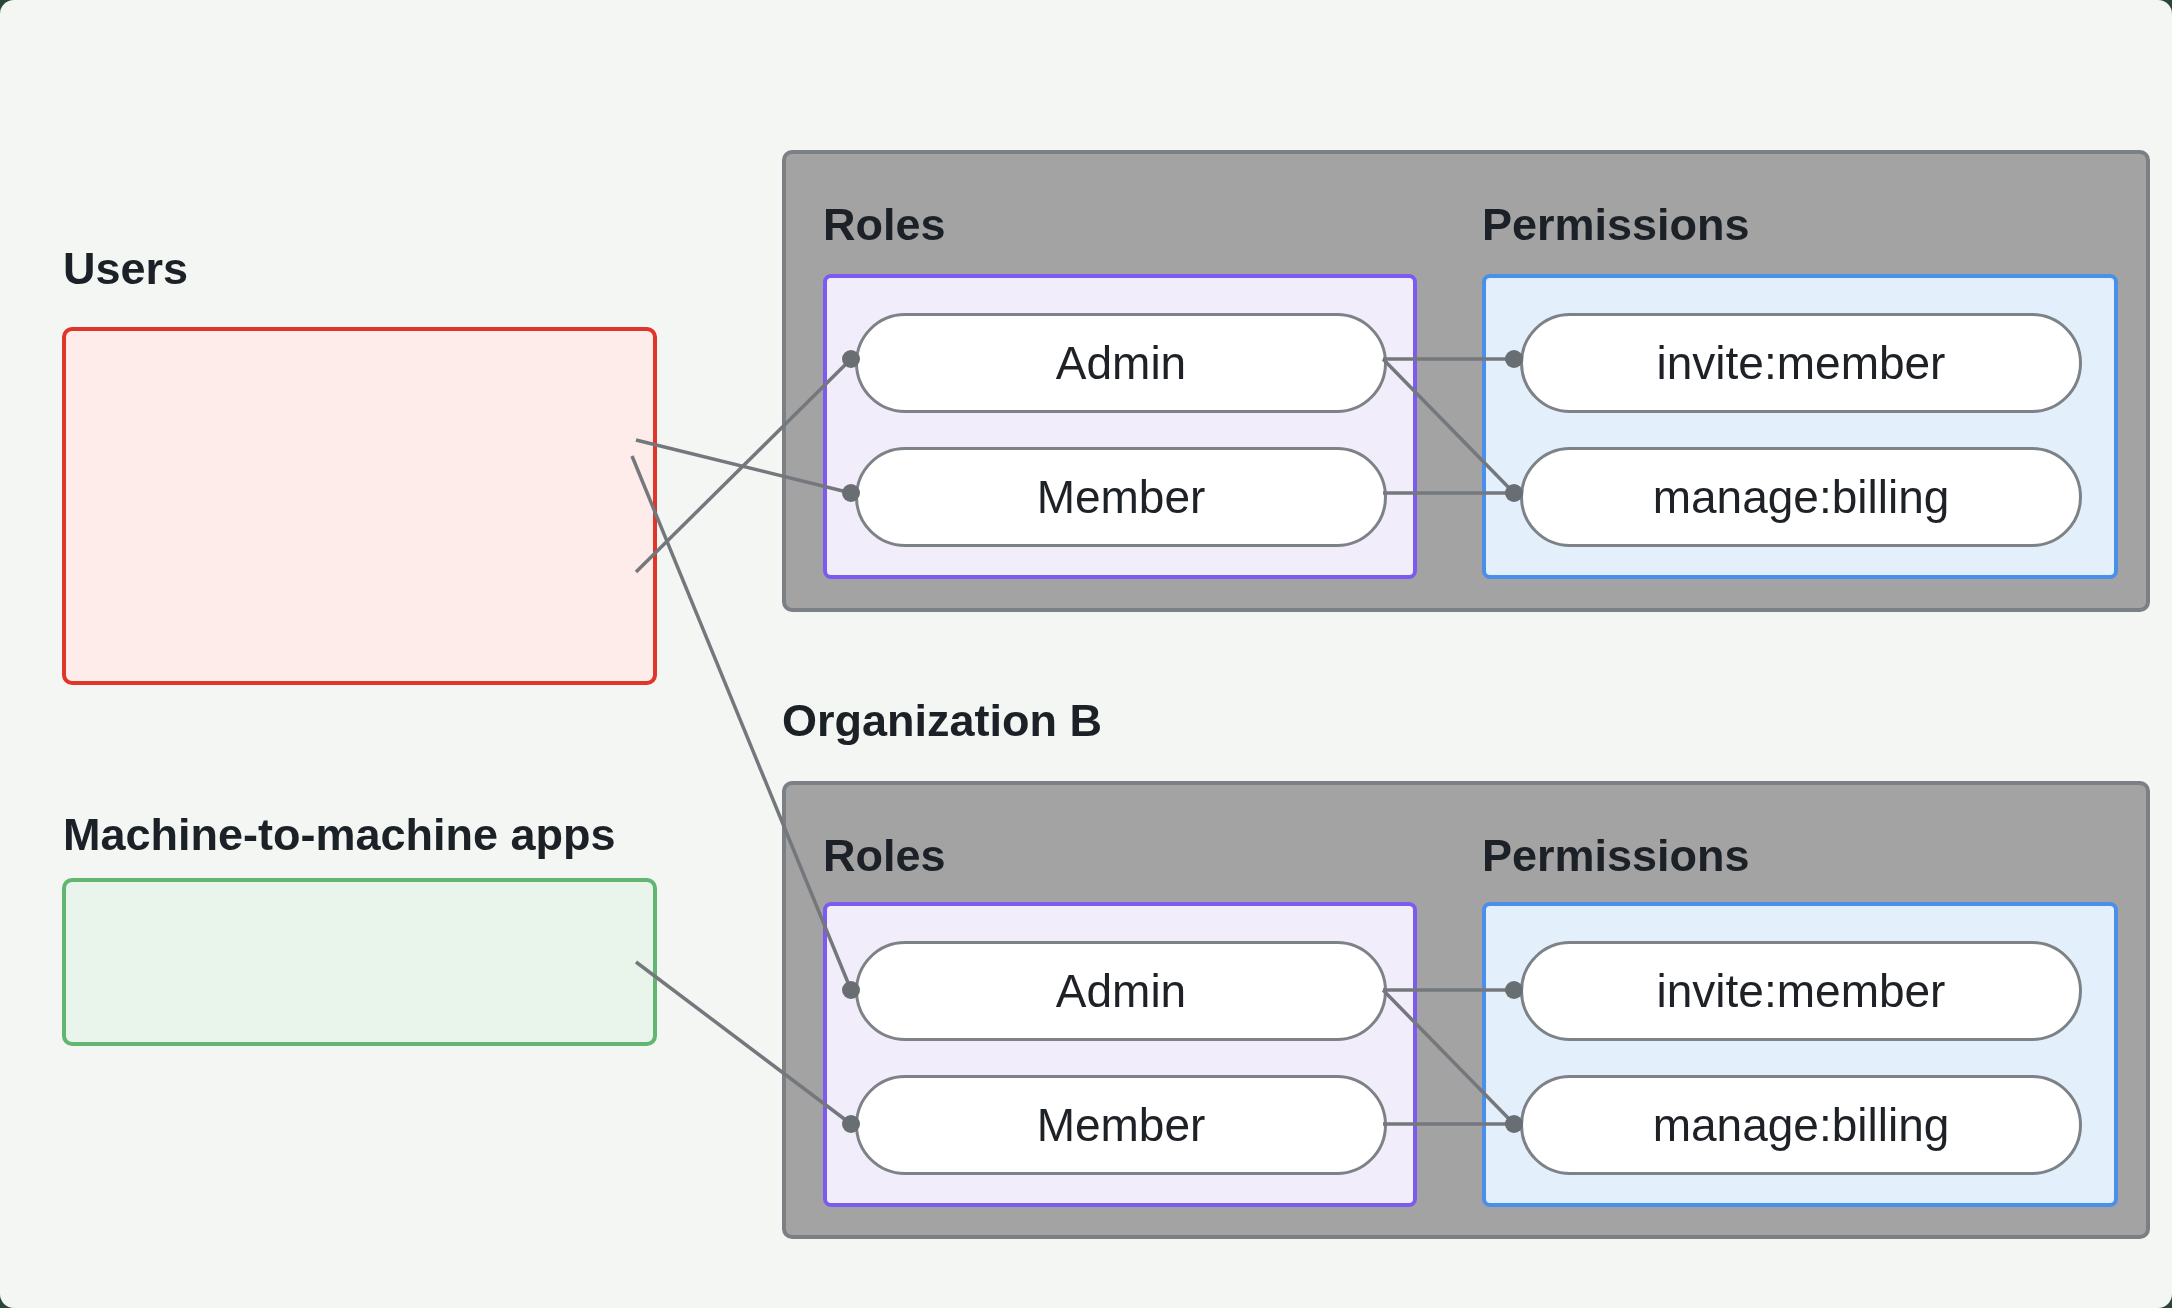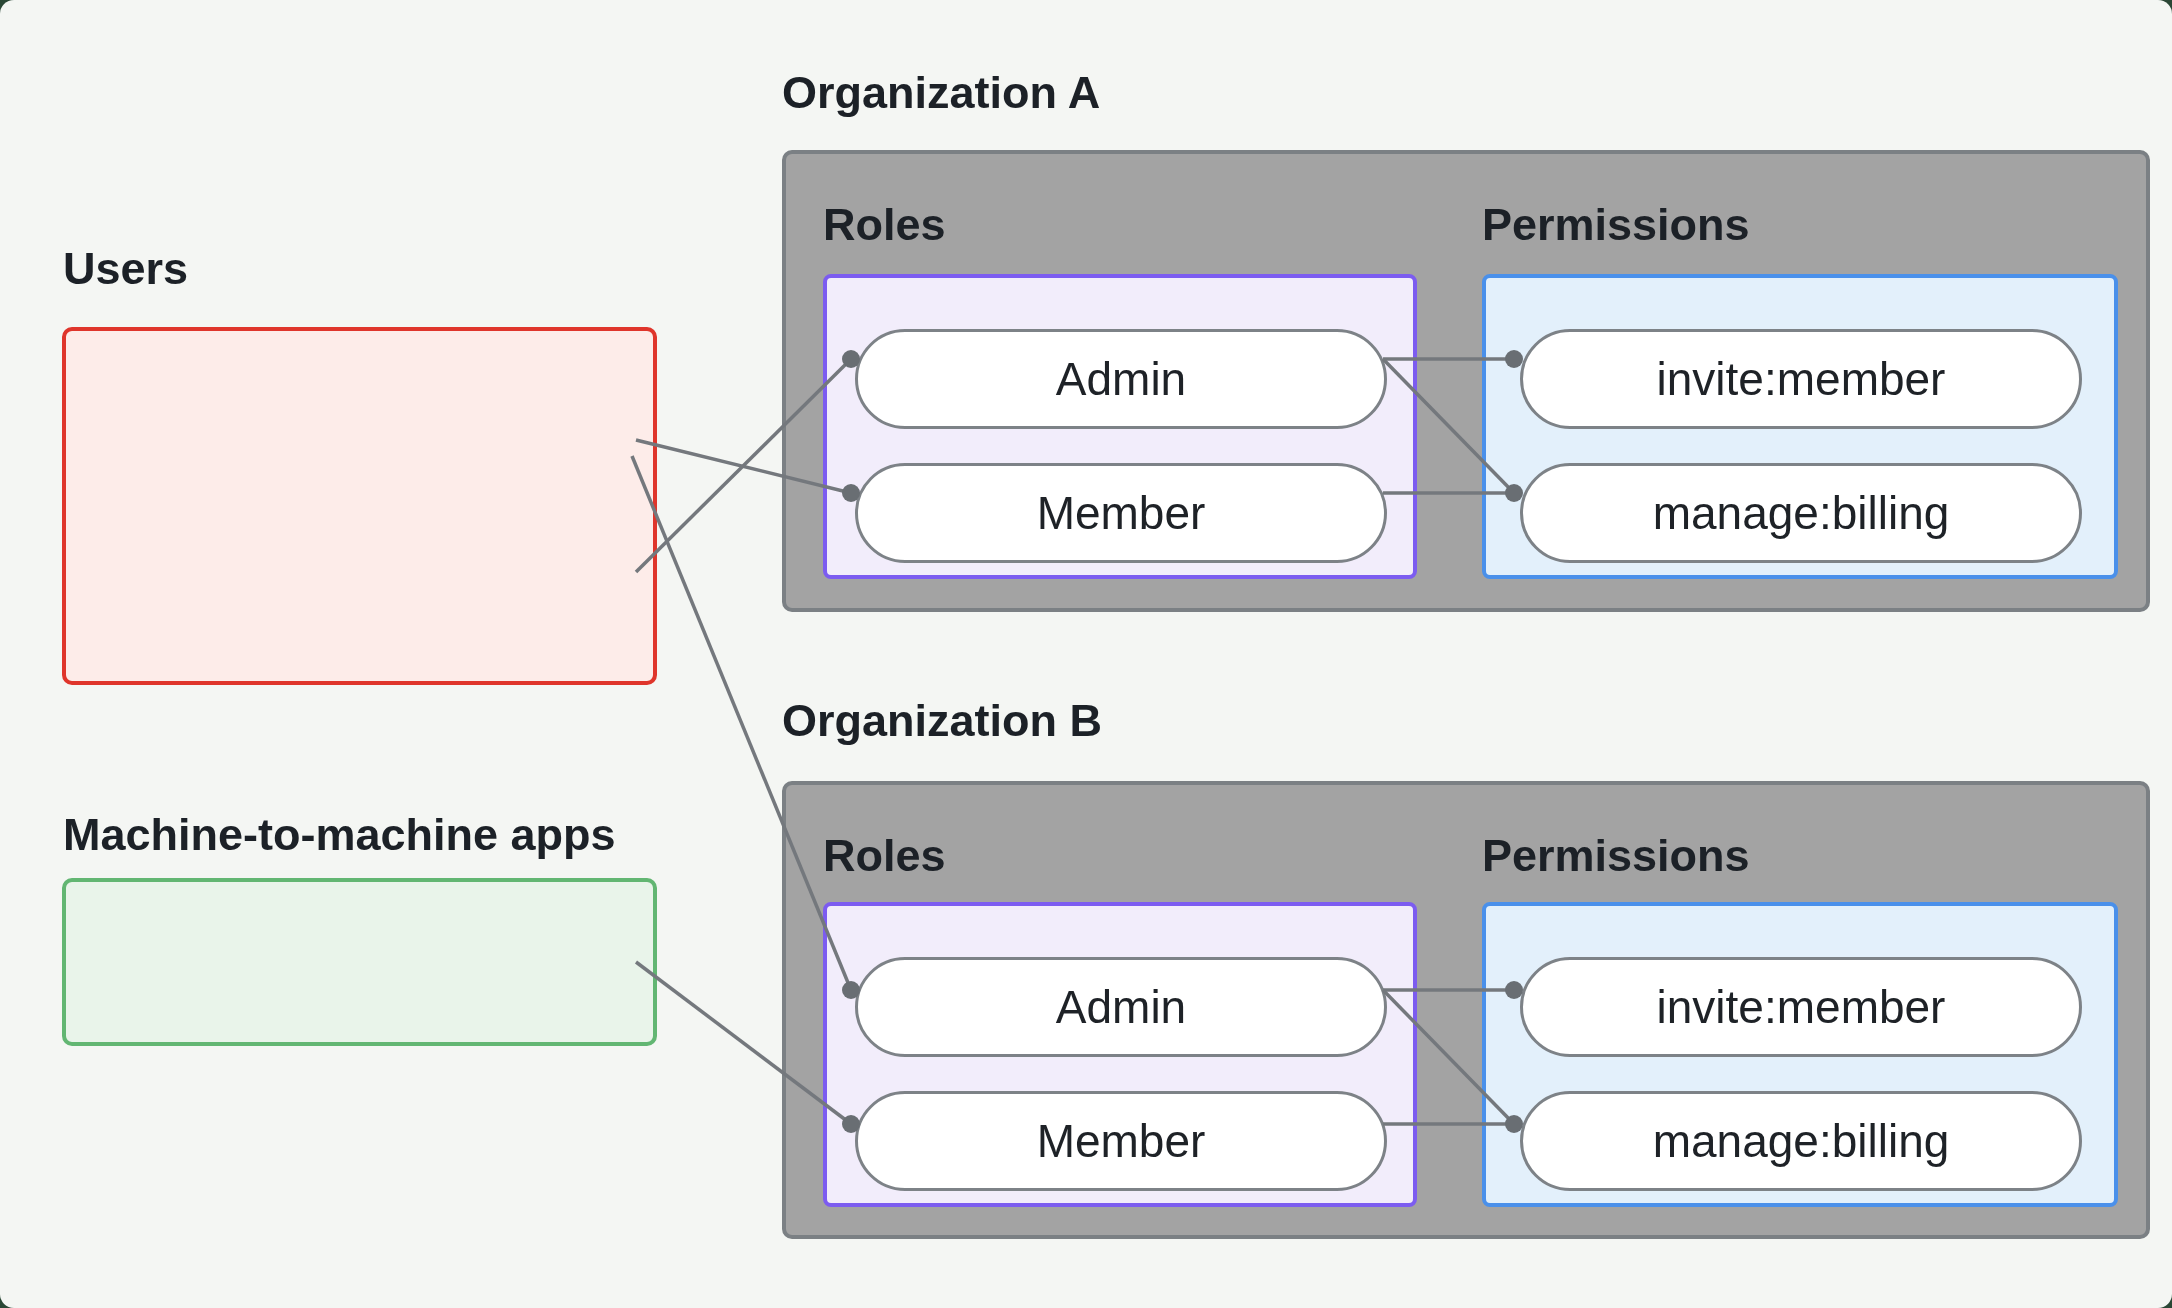--- a/index.html
+++ b/index.html
@@ -41,21 +41,20 @@
     height: 100px;
     background: #ffffff;
     border: 3px solid #7d8287;
     border-radius: 999px;
     display: flex;
     align-items: center;
     justify-content: center;
     font-size: 46px;
     color: #1e2227;
     white-space: nowrap;
-    margin-top: 16px;
   }
   svg.overlay {
     position: absolute;
     left: 0; top: 0;
     width: 2172px; height: 1308px;
     pointer-events: none;
     z-index: 5;
   }
   svg.overlay line { stroke: #74787d; stroke-width: 3.5; }
   svg.overlay circle { fill: #696e73; }
@@ -64,21 +63,20 @@
 <body>
 
 <div class="stage">
 
   <div class="section-label" style="left:63px; top:242px;text-align:right;">Users</div>
   <div class="group-box users-box" style="left:62px; top:327px; width:595px; height:358px;"></div>
 
   <div class="section-label" style="left:63px; top:808px;">Machine-to-machine apps</div>
   <div class="group-box m2m-box" style="left:62px; top:878px; width:595px; height:168px;"></div>
 
-  <div class="section-label" style="left:782px; top:66px;">Organization A</div>
   <div class="abs org-box" style="left:782px; top:150px; width:1368px; height:462px;">
     <div class="section-label" style="left:37px; top:44px;">Roles</div>
     <div class="abs roles-box" style="left:37px; top:120px; width:594px; height:305px;"></div>
     <div class="pill" style="left:69px; top:159px; width:532px;">Admin</div>
     <div class="pill" style="left:69px; top:293px; width:532px;">Member</div>
     <div class="section-label" style="left:696px; top:44px;">Permissions</div>
     <div class="abs permissions-box" style="left:696px; top:120px; width:636px; height:305px;"></div>
     <div class="pill" style="left:734px; top:159px; width:562px;">invite:member</div>
     <div class="pill" style="left:734px; top:293px; width:562px;">manage:billing</div>
   </div>

